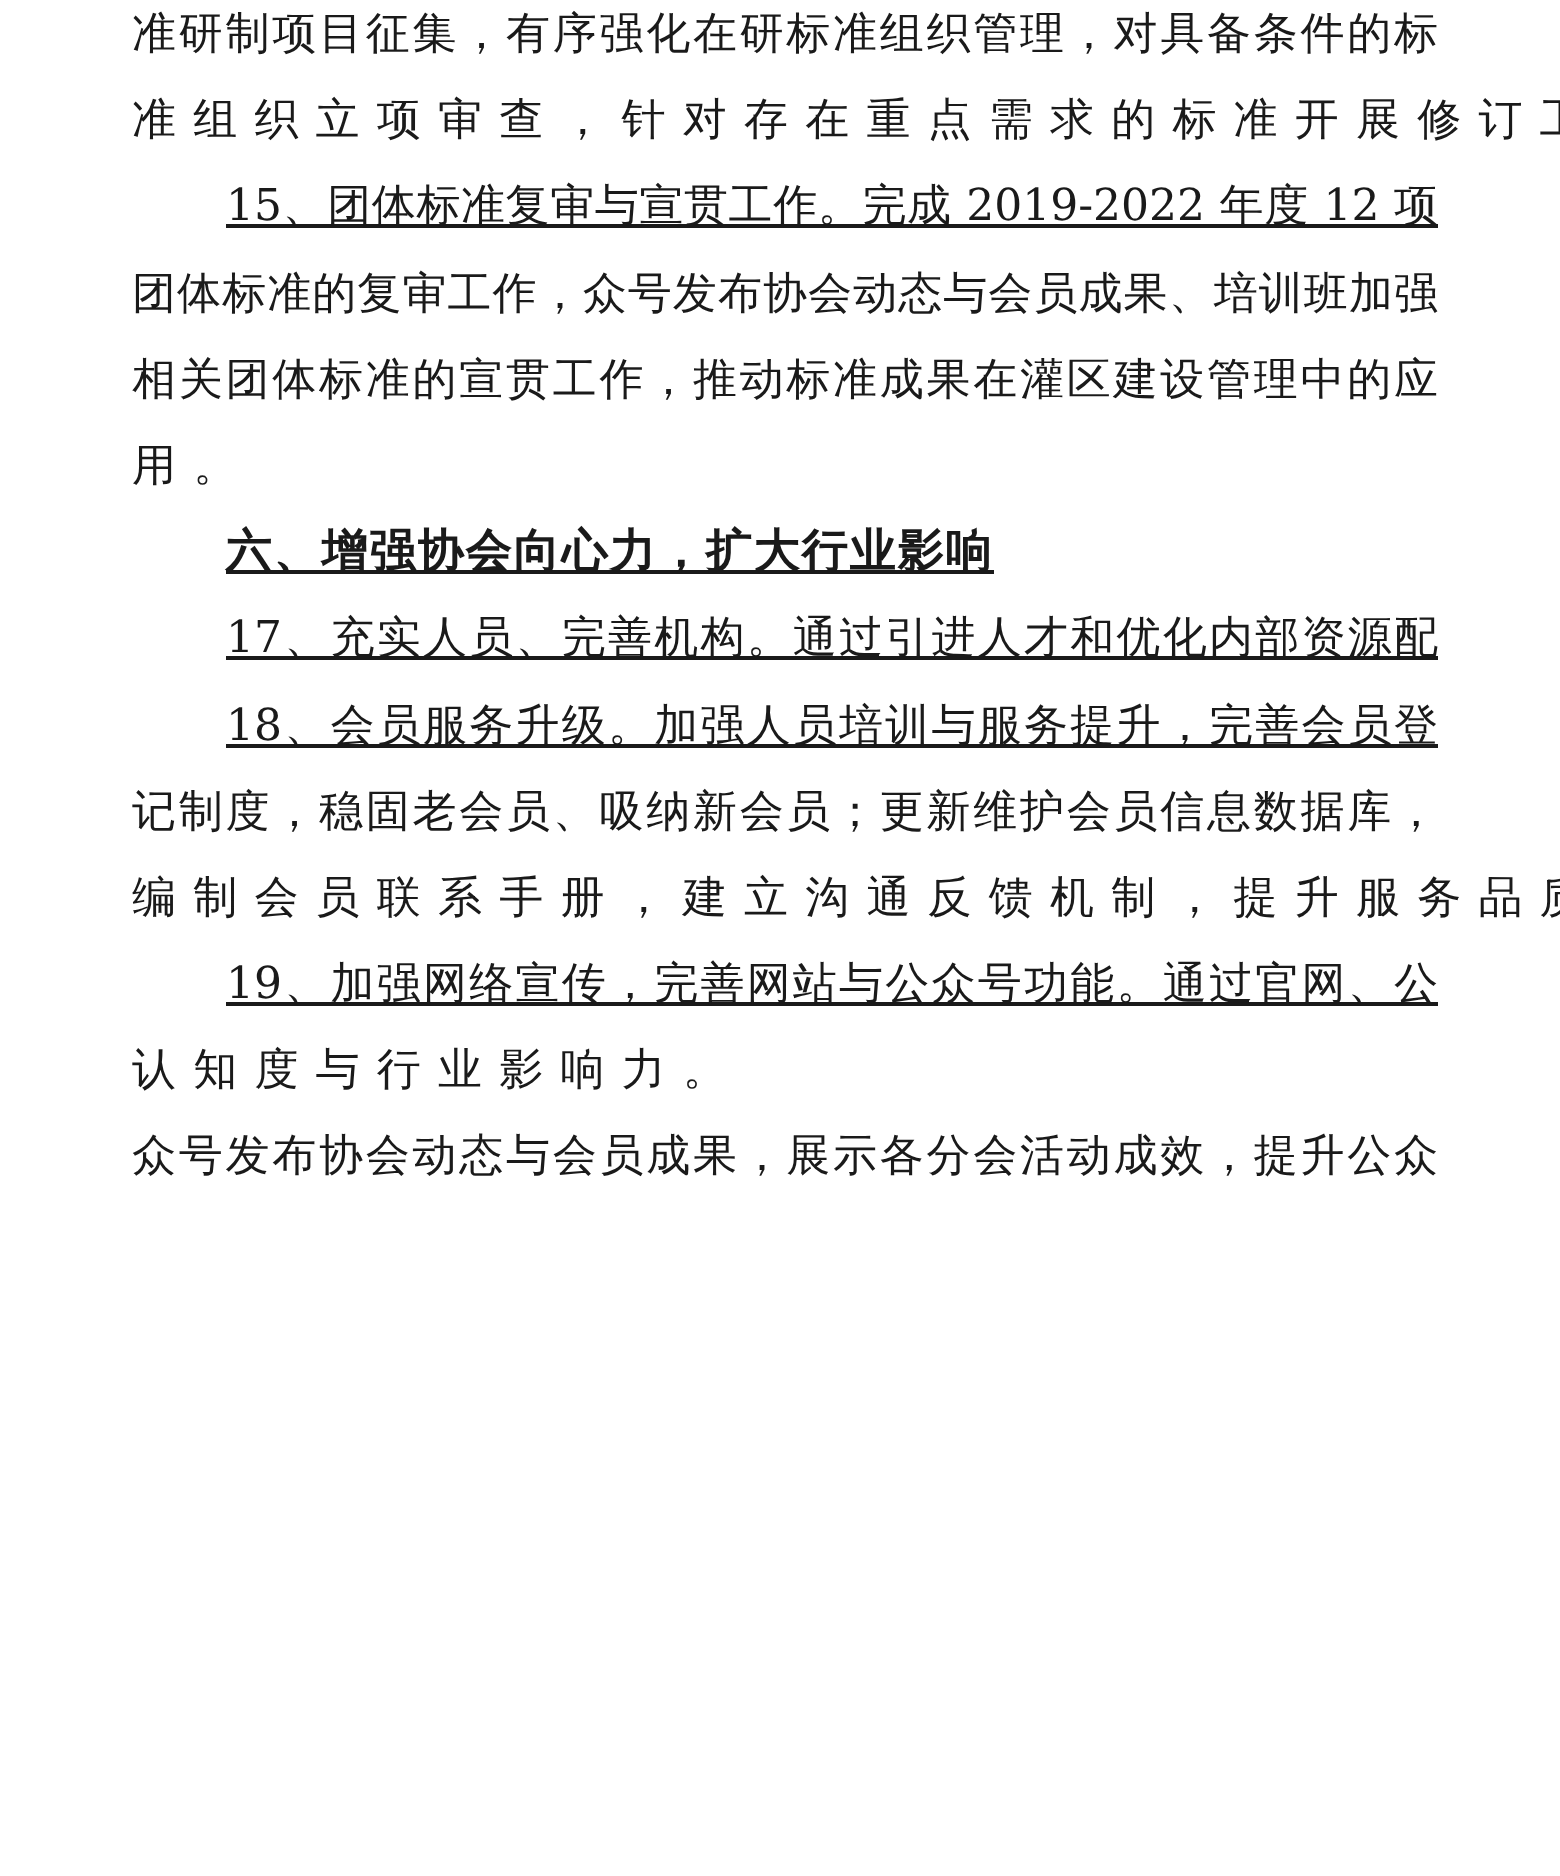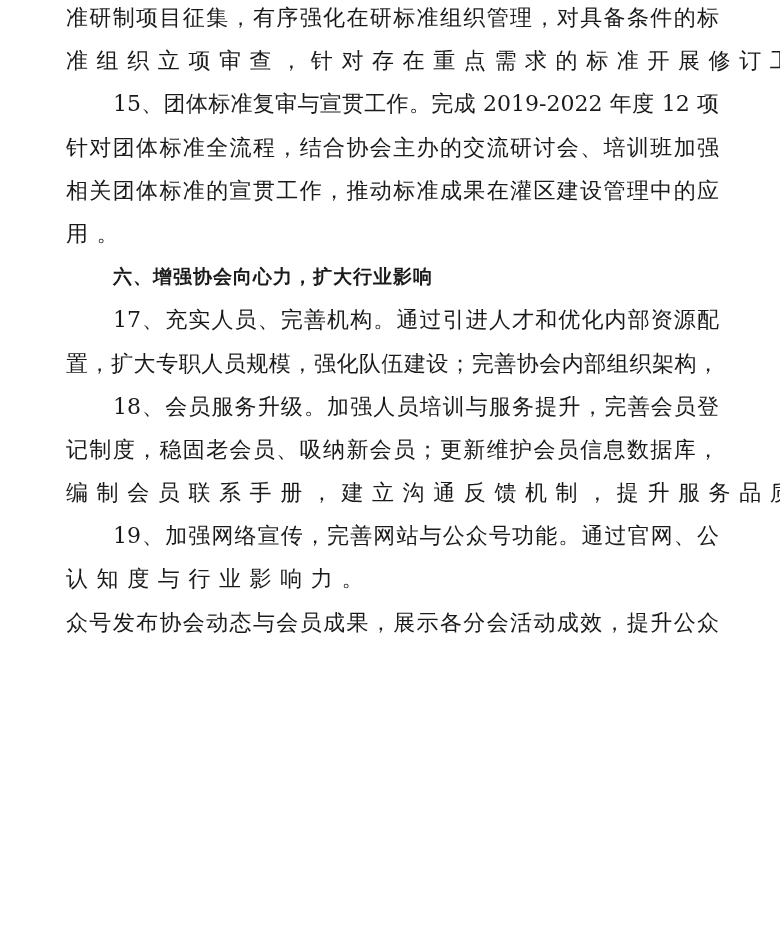--- a/index.html
+++ b/index.html
@@ -30,58 +30,58 @@
     text-align: justify;
     text-align-last: justify;
   }
   .line.last {
     text-align: left;
     text-align-last: left;
     letter-spacing: 8.6px;
   }
   .line.indent {
     padding-left: 47px;
+    text-decoration: underline;
   }
   .heading {
     font-family: "DejaVu Sans", "Liberation Sans", sans-serif;
     font-weight: bold;
-    font-size: 19px;
+    font-size: 23px;
     letter-spacing: 1px;
     text-align: left;
     text-align-last: left;
   }
   .para {
     margin: 0;
   }
 </style>
 </head>
 <body>
 
 <div class="page">
 
   <div class="para">
     <span class="line">准研制项目征集，有序强化在研标准组织管理，对具备条件的标</span>
     <span class="line last">准组织立项审查，针对存在重点需求的标准开展修订工作。</span>
   </div>
 
   <div class="para">
     <span class="line indent">15、团体标准复审与宣贯工作。完成 2019-2022 年度 12 项</span>
-    <span class="line">针对团体标准全流程，结合协会主办的交流研讨会、培训班加强</span>
+    <span class="line">团体标准的复审工作，众号发布协会动态与会员成果、培训班加强</span>
     <span class="line">相关团体标准的宣贯工作，推动标准成果在灌区建设管理中的应</span>
     <span class="line last">用。</span>
   </div>
 
 
   <div class="para">
     <span class="line indent heading">六、增强协会向心力，扩大行业影响</span>
   </div>
 
   <div class="para">
     <span class="line indent">17、充实人员、完善机构。通过引进人才和优化内部资源配</span>
-    <span class="line">置，扩大专职人员规模，强化队伍建设；完善协会内部组织架构，</span>
   </div>
 
   <div class="para">
     <span class="line indent">18、会员服务升级。加强人员培训与服务提升，完善会员登</span>
     <span class="line">记制度，稳固老会员、吸纳新会员；更新维护会员信息数据库，</span>
     <span class="line last">编制会员联系手册，建立沟通反馈机制，提升服务品质。</span>
   </div>
 
   <div class="para">
     <span class="line indent">19、加强网络宣传，完善网站与公众号功能。通过官网、公</span>

